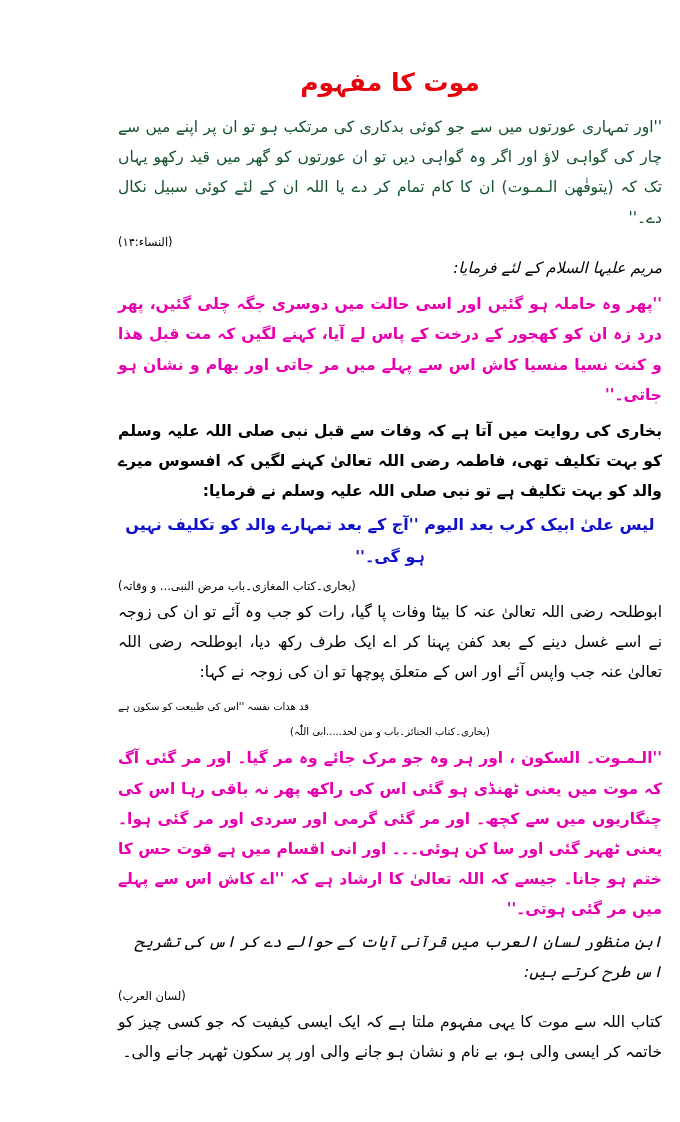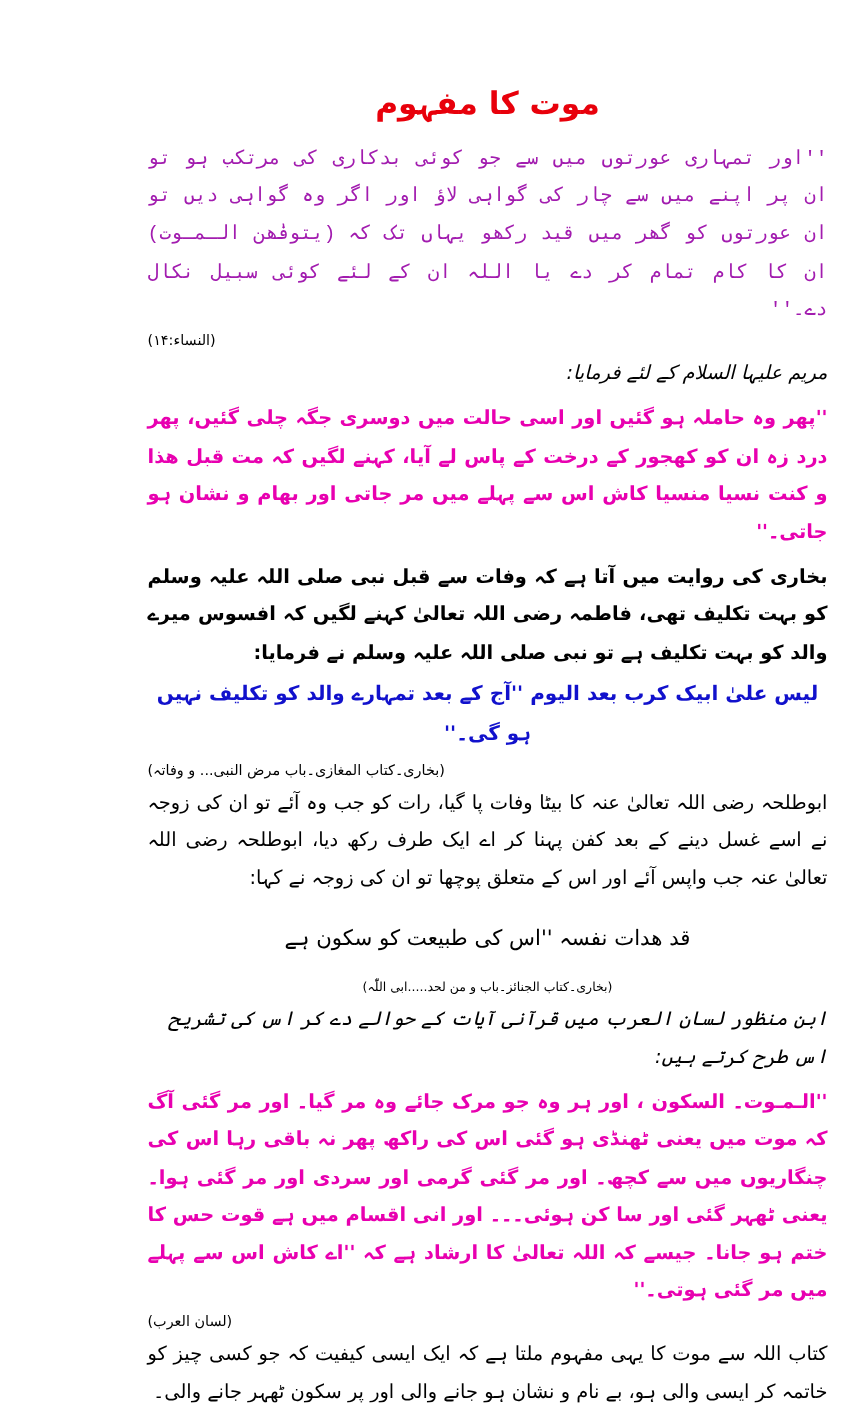--- a/index.html
+++ b/index.html
@@ -31,21 +31,21 @@
     direction: rtl;
   }
   .para {
     direction: rtl;
     text-align: justify;
     text-align-last: right;
     font-size: 15.5px;
     line-height: 1.95;
     margin: 0 0 2px 0;
   }
-  .blue { color: #a21caf; font-family: Liberation Mono, monospace; }
+  .blue { color: #14532d; }
   .black { color: #000000; }
   .magenta { color: #e800b0; }
   .right { text-align: right; text-align-last: right; font-style: italic; }
   .ref-line {
     direction: rtl;
     text-align: left;
     font-size: 11.5px;
     color: #000000;
     margin: 0 0 4px 0;
   }
@@ -62,22 +62,22 @@
     text-align: center;
     color: #1111cc;
     font-size: 16px;
     font-weight: bold;
     line-height: 2;
     margin: 2px 0 0 0;
   }
   .gap-sm { margin-top: 6px; font-weight: bold; }
   .hadith-center {
     direction: rtl;
-    text-align: center;
-    font-size: 17px;
+    text-align: left;
+    font-size: 10px;
     color: #000000;
     line-height: 1.9;
   }
   .spacer-6 { height: 6px; }
 </style>
 </head>
 <body>
 
 <div class="page">
 
@@ -95,20 +95,20 @@
   <p class="ayah-line">لیس علیٰ ابیک کرب بعد الیوم ''آج کے بعد تمہارے والد کو تکلیف نہیں ہو گی۔''</p>
 
   <div class="spacer-6"></div>
   <div class="ref-line">(بخاری۔کتاب المغازی۔باب مرض النبی... و وفاتہ)</div>
 
   <p class="para black">ابوطلحہ رضی اللہ تعالیٰ عنہ کا بیٹا وفات پا گیا، رات کو جب وہ آئے تو ان کی زوجہ نے اسے غسل دینے کے بعد کفن پہنا کر اے ایک طرف رکھ دیا، ابوطلحہ رضی اللہ تعالیٰ عنہ جب واپس آئے اور اس کے متعلق پوچھا تو ان کی زوجہ نے کہا:</p>
 
   <p class="hadith-center">قد ھدات نفسہ ''اس کی طبیعت کو سکون ہے</p>
   <div class="ref-line-spread">(بخاری۔کتاب الجنائز۔باب و من لحد.....ابی اللّٰہ)</div>
 
+  <p class="para magenta gap-sm">''الـمـوت۔ السکون ، اور ہر وہ جو مرک جائے وہ مر گیا۔ اور مر گئی آگ کہ موت میں یعنی ٹھنڈی ہو گئی اس کی راکھ پھر نہ باقی رہا اس کی چنگاریوں میں سے کچھ۔ اور مر گئی گرمی اور سردی اور مر گئی ہوا۔ یعنی ٹھہر گئی اور سا کن ہوئی۔۔۔ اور انی اقسام میں ہے قوت حس کا ختم ہو جانا۔ جیسے کہ اللہ تعالیٰ کا ارشاد ہے کہ ''اے کاش اس سے پہلے میں مر گئی ہوتی۔''</p>
+
   <p class="para black right">ابن منظور لسان العرب میں قرآنی آیات کے حوالے دے کر اس کی تشریح اس طرح کرتے ہیں:</p>
-
-  <p class="para magenta gap-sm">''الـمـوت۔ السکون ، اور ہر وہ جو مرک جائے وہ مر گیا۔ اور مر گئی آگ کہ موت میں یعنی ٹھنڈی ہو گئی اس کی راکھ پھر نہ باقی رہا اس کی چنگاریوں میں سے کچھ۔ اور مر گئی گرمی اور سردی اور مر گئی ہوا۔ یعنی ٹھہر گئی اور سا کن ہوئی۔۔۔ اور انی اقسام میں ہے قوت حس کا ختم ہو جانا۔ جیسے کہ اللہ تعالیٰ کا ارشاد ہے کہ ''اے کاش اس سے پہلے میں مر گئی ہوتی۔''</p>
   <div class="ref-line">(لسان العرب)</div>
 
   <p class="para black">کتاب اللہ سے موت کا یہی مفہوم ملتا ہے کہ ایک ایسی کیفیت کہ جو کسی چیز کو خاتمہ کر ایسی والی ہو، بے نام و نشان ہو جانے والی اور پر سکون ٹھہر جانے والی۔</p>
 
 </div>
 
 </body></html>

